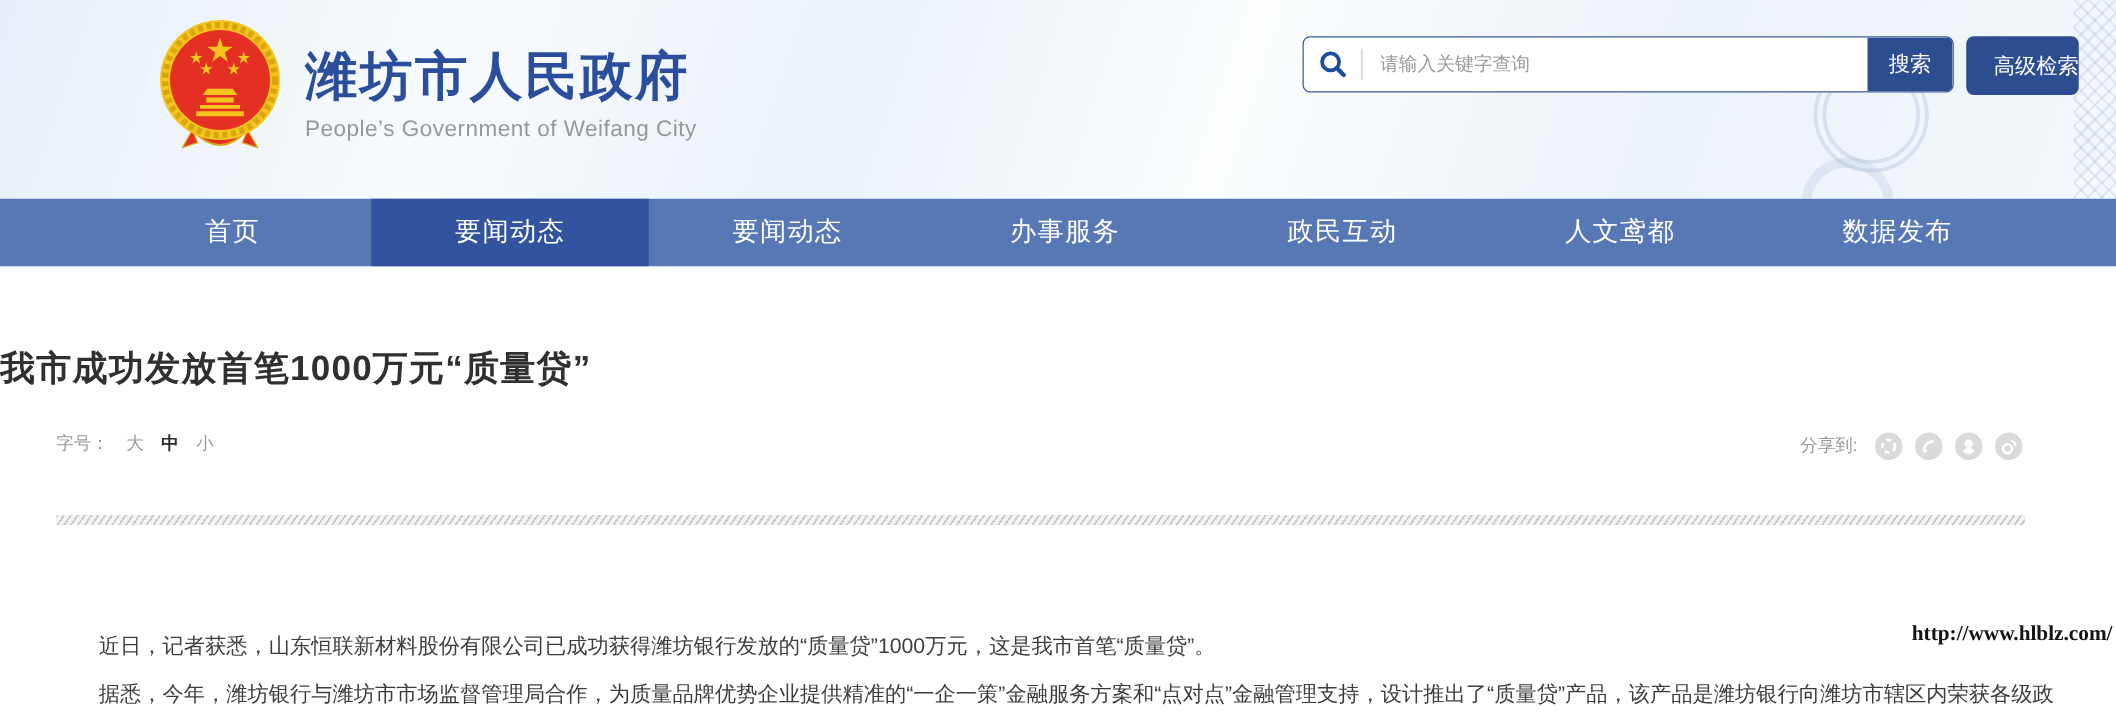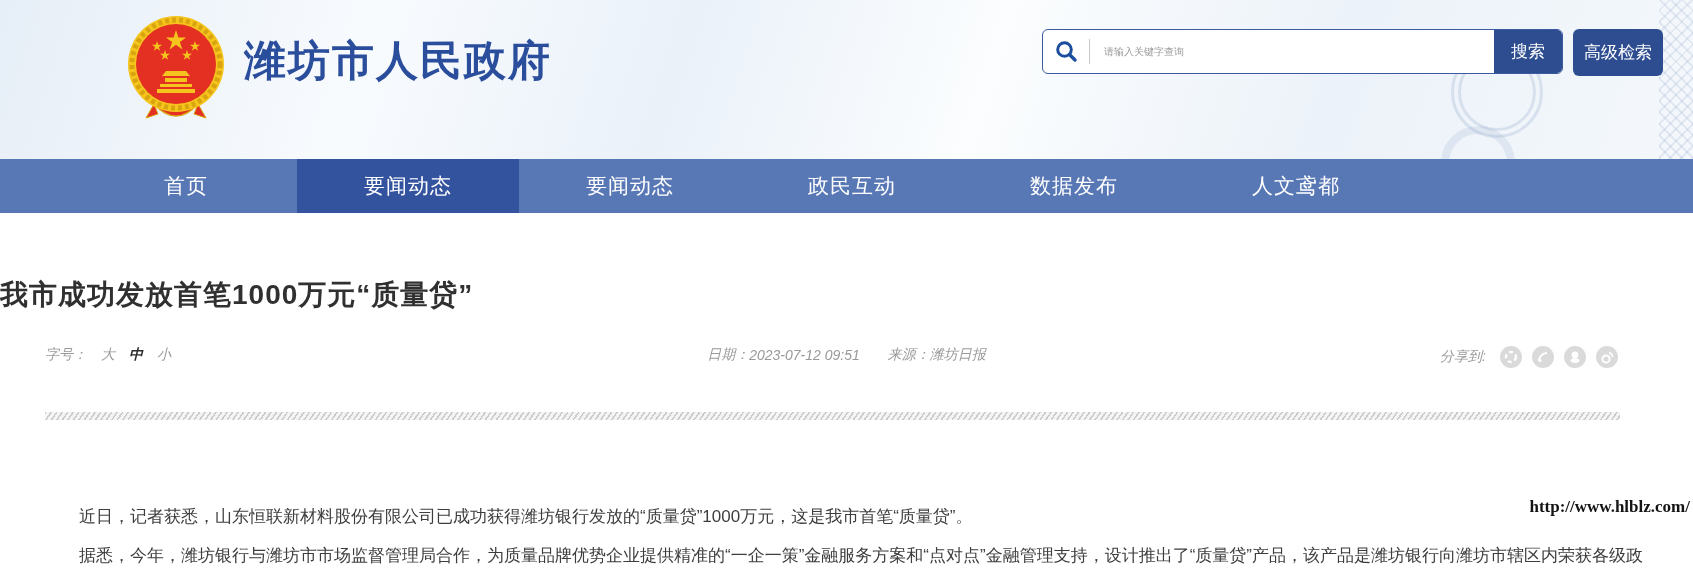--- a/index.html
+++ b/index.html
@@ -23,45 +23,45 @@
 
   .brand { position:absolute; left:124px; top:14px; display:flex; align-items:flex-start; cursor:pointer; }
   .brand-text { margin-left:16px; padding-top:24px; }
   .site-title { font-size:42px; font-weight:bold; color:#2B4E9C; letter-spacing:2px; line-height:1.1; }
   .site-subtitle { font-size:18px; color:#979797; margin-top:9px; letter-spacing:.4px; }
 
   .search-box { position:absolute; left:1042px; top:29px; width:521px; height:45px; display:flex; align-items:stretch;
     background:#fff; border:1px solid #3A5BA0; border-radius:6px; overflow:hidden; }
   .search-icon-cell { width:46px; display:flex; align-items:center; justify-content:center; }
   .search-divider { width:1px; background:#c9c9c9; margin:9px 0; }
-  .search-input { flex:1; border:none; outline:none; padding:12px 14px; font-size:10px; color:#0f766e;
+  .search-input { flex:1; border:none; outline:none; padding:12px 14px; font-size:15px; color:#0f766e;
     font-family:"Liberation Sans","DejaVu Sans",sans-serif; background:transparent; }
   .search-input::placeholder { color:#9a9a9a; }
   .search-btn { width:68px; border:none; background:#2E4D91; color:#fff; font-size:17px; cursor:pointer;
     font-family:Liberation Sans, sans-serif; }
   .adv-search-btn { position:absolute; left:1573px; top:29px; width:90px; height:47px; border:none; border-radius:6px;
-    background:#2E4D91; color:#fff; font-size:17px; cursor:pointer; font-family:Liberation Sans, sans-serif; }
+    background:#2E4D91; color:#fff; font-size:17px; cursor:pointer; font-family:Liberation Sans, sans-serif;text-align:right; }
 
   
   .nav { position:absolute; left:0; top:159px; width:100%; height:54px; background:#5877B5;
     display:flex; padding-left:75px; }
   .nav-item { width:222px; height:54px; line-height:54px; text-align:center; color:#fff; font-size:21px;
     letter-spacing:1px; cursor:pointer; }
   .nav-item.active { background:#34539F; }
 
   
   .breadcrumb { position:absolute; left:45px; top:230px; font-size:15px; color:#333; }
   .breadcrumb .crumb { cursor:pointer; }
   .breadcrumb .sep { color:#666; margin:0 8px; }
 
   
   .article-title { position:absolute; left:0; top:276px; width:100%; text-align:left;
     font-size:28px; font-weight:bold; color:#303030; letter-spacing:1px; }
 
-  .meta-row { position:absolute; left:45px; top:346px; width:1603px; height:24px; font-size:14px; color:#999;font-style:italic; }
+  .meta-row { position:absolute; left:45px; top:346px; width:1603px; height:24px; font-size:14px; color:#999; }
   .meta-left { position:absolute; left:0; top:0; display:flex; align-items:center; gap:14px; }
   .fs-option { cursor:pointer; color:#999; }
   .fs-option.selected { color:#2b2b2b; font-weight:bold; }
   .meta-center { position:absolute; left:50%; top:0; transform:translateX(-50%); white-space:nowrap; display:flex; align-items:center; }
   .meta-center .src-label { margin-left:28px; }
   .meta-right { position:absolute; right:30px; top:0; display:flex; align-items:center; gap:10px;justify-content:space-between; }
   .share-label { margin-right:4px; }
   .share-icon { width:22px; height:22px; border-radius:50%; background:#dadada; display:flex;
     align-items:center; justify-content:center; cursor:pointer; }
 
@@ -100,20 +100,21 @@
           <path d="M71 27 l1.2 3.7 3.9 0 -3.2 2.3 1.2 3.7 -3.1 -2.3 -3.1 2.3 1.2 -3.7 -3.2 -2.3 3.9 0 Z" fill="#F5C51E"></path>
           <path d="M63 36 l1.2 3.7 3.9 0 -3.2 2.3 1.2 3.7 -3.1 -2.3 -3.1 2.3 1.2 -3.7 -3.2 -2.3 3.9 0 Z" fill="#F5C51E"></path>
           <path d="M38 62 L66 62 L62 57 L42 57 Z" fill="#F5C51E"></path>
           <rect x="41" y="64" width="22" height="4" fill="#F5C51E"></rect>
           <rect x="36" y="70" width="32" height="3" fill="#F5C51E"></rect>
           <rect x="33" y="75" width="38" height="4" fill="#F5C51E"></rect>
         </svg>
       </span>
       <div class="brand-text">
         <div class="site-title">潍坊市人民政府</div>
+        <div class="site-subtitle">People’s Government of Weifang City</div>
       </div>
     </div>
 
     <div class="search-box">
       <div class="search-icon-cell">
         <svg width="23" height="23" viewBox="0 0 23 23">
           <circle cx="9.5" cy="9.5" r="6.8" fill="none" stroke="#1D4E9E" stroke-width="3"></circle>
           <line x1="14.5" y1="14.5" x2="20" y2="20" stroke="#1D4E9E" stroke-width="3.4" stroke-linecap="round"></line>
         </svg>
       </div>
@@ -121,40 +122,35 @@
       <input class="search-input" type="text" placeholder="请输入关键字查询" style="">
       <button class="search-btn">搜索</button>
     </div>
     <button class="adv-search-btn">高级检索</button>
   </div>
 
   <div class="nav">
     <div class="nav-item">首页</div>
     <div class="nav-item active">要闻动态</div>
     <div class="nav-item">要闻动态</div>
+    <div class="nav-item">办事服务</div>
     <div class="nav-item">政民互动</div>
+    <div class="nav-item">人文鸢都</div>
     <div class="nav-item">数据发布</div>
-    <div class="nav-item">人文鸢都</div>
   </div>
 
 
   <div class="article-title">我市成功发放首笔1000万元“质量贷”</div>
 
   <div class="meta-row">
     <div class="meta-left">
       <span>字号：</span>
       <span class="fs-option">大</span>
       <span class="fs-option selected">中</span>
       <span class="fs-option">小</span>
-    </div>
-    <div class="meta-center">
-      <span>日期：</span>
-      <span>2023-07-12 09:51</span>
-      <span class="src-label">来源：</span>
-      <span>潍坊日报</span>
     </div>
     <div class="meta-right">
       <span class="share-label">分享到:</span>
       <span class="share-icon">
         <svg width="14" height="14" viewBox="0 0 14 14">
             <circle cx="7" cy="7" r="5" fill="none" stroke="#fff" stroke-width="2.4" stroke-dasharray="4 3"></circle>
           </svg>
       </span>
       <span class="share-icon">
         <svg width="14" height="14" viewBox="0 0 14 14">

